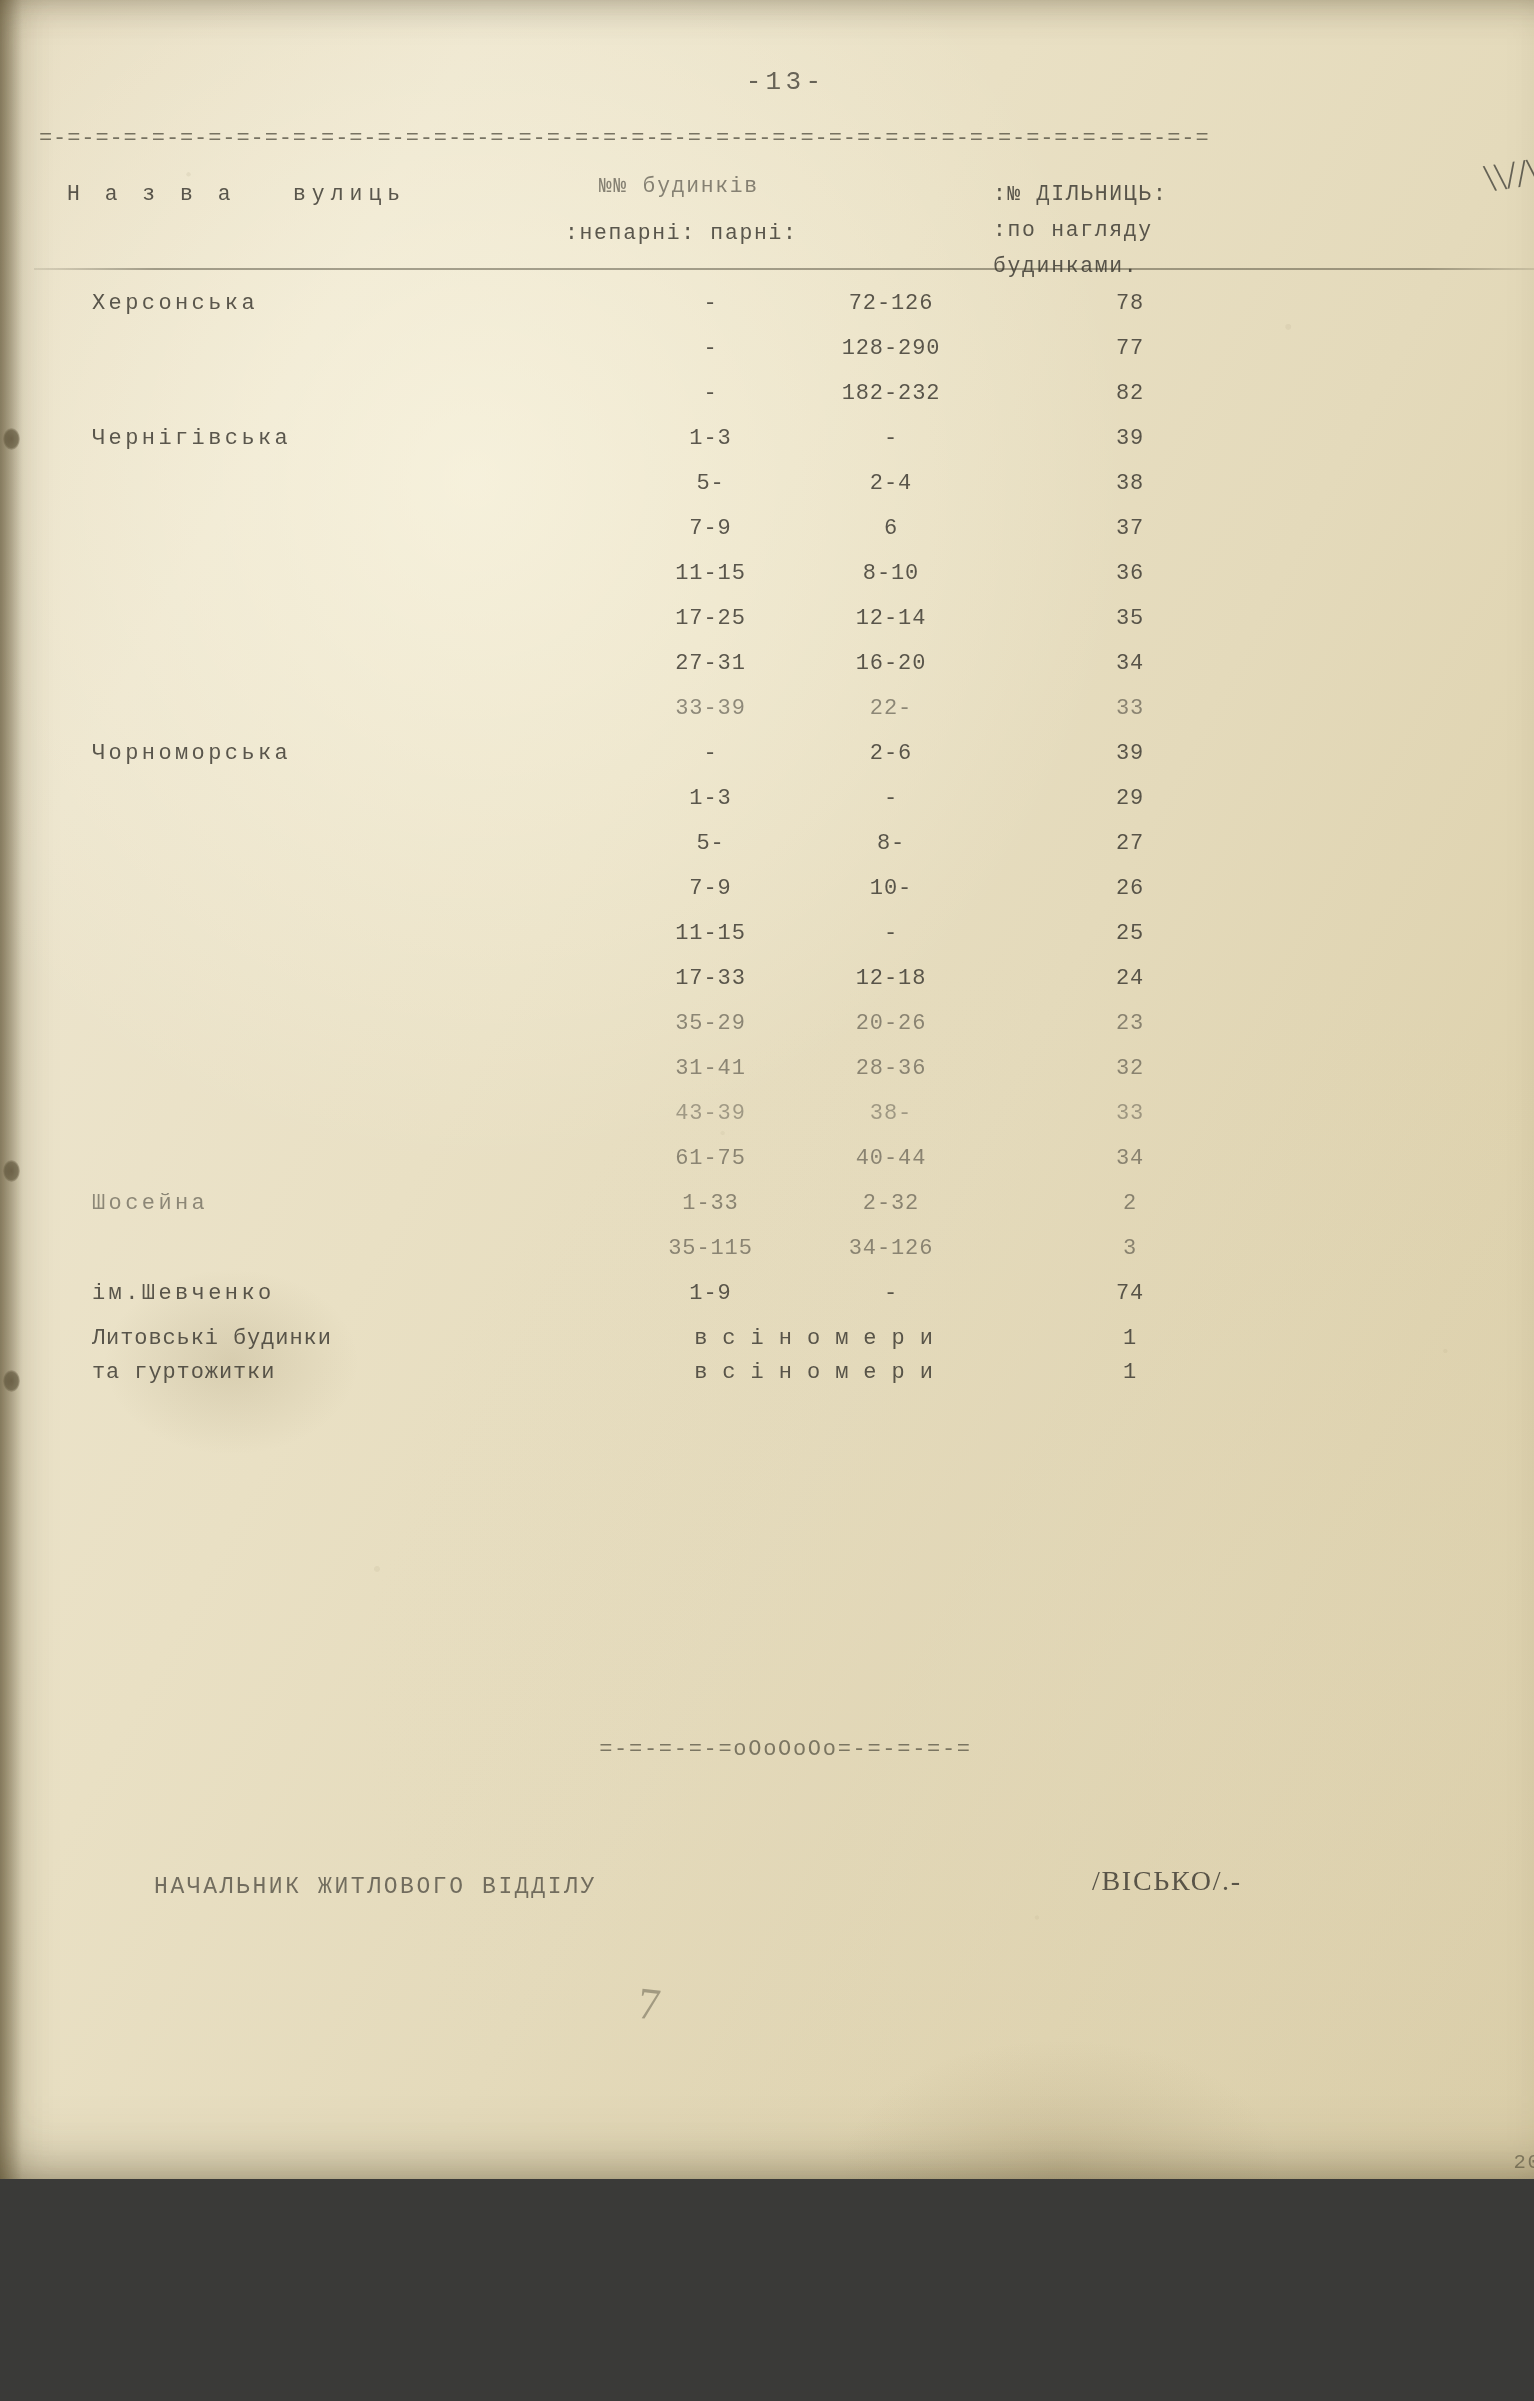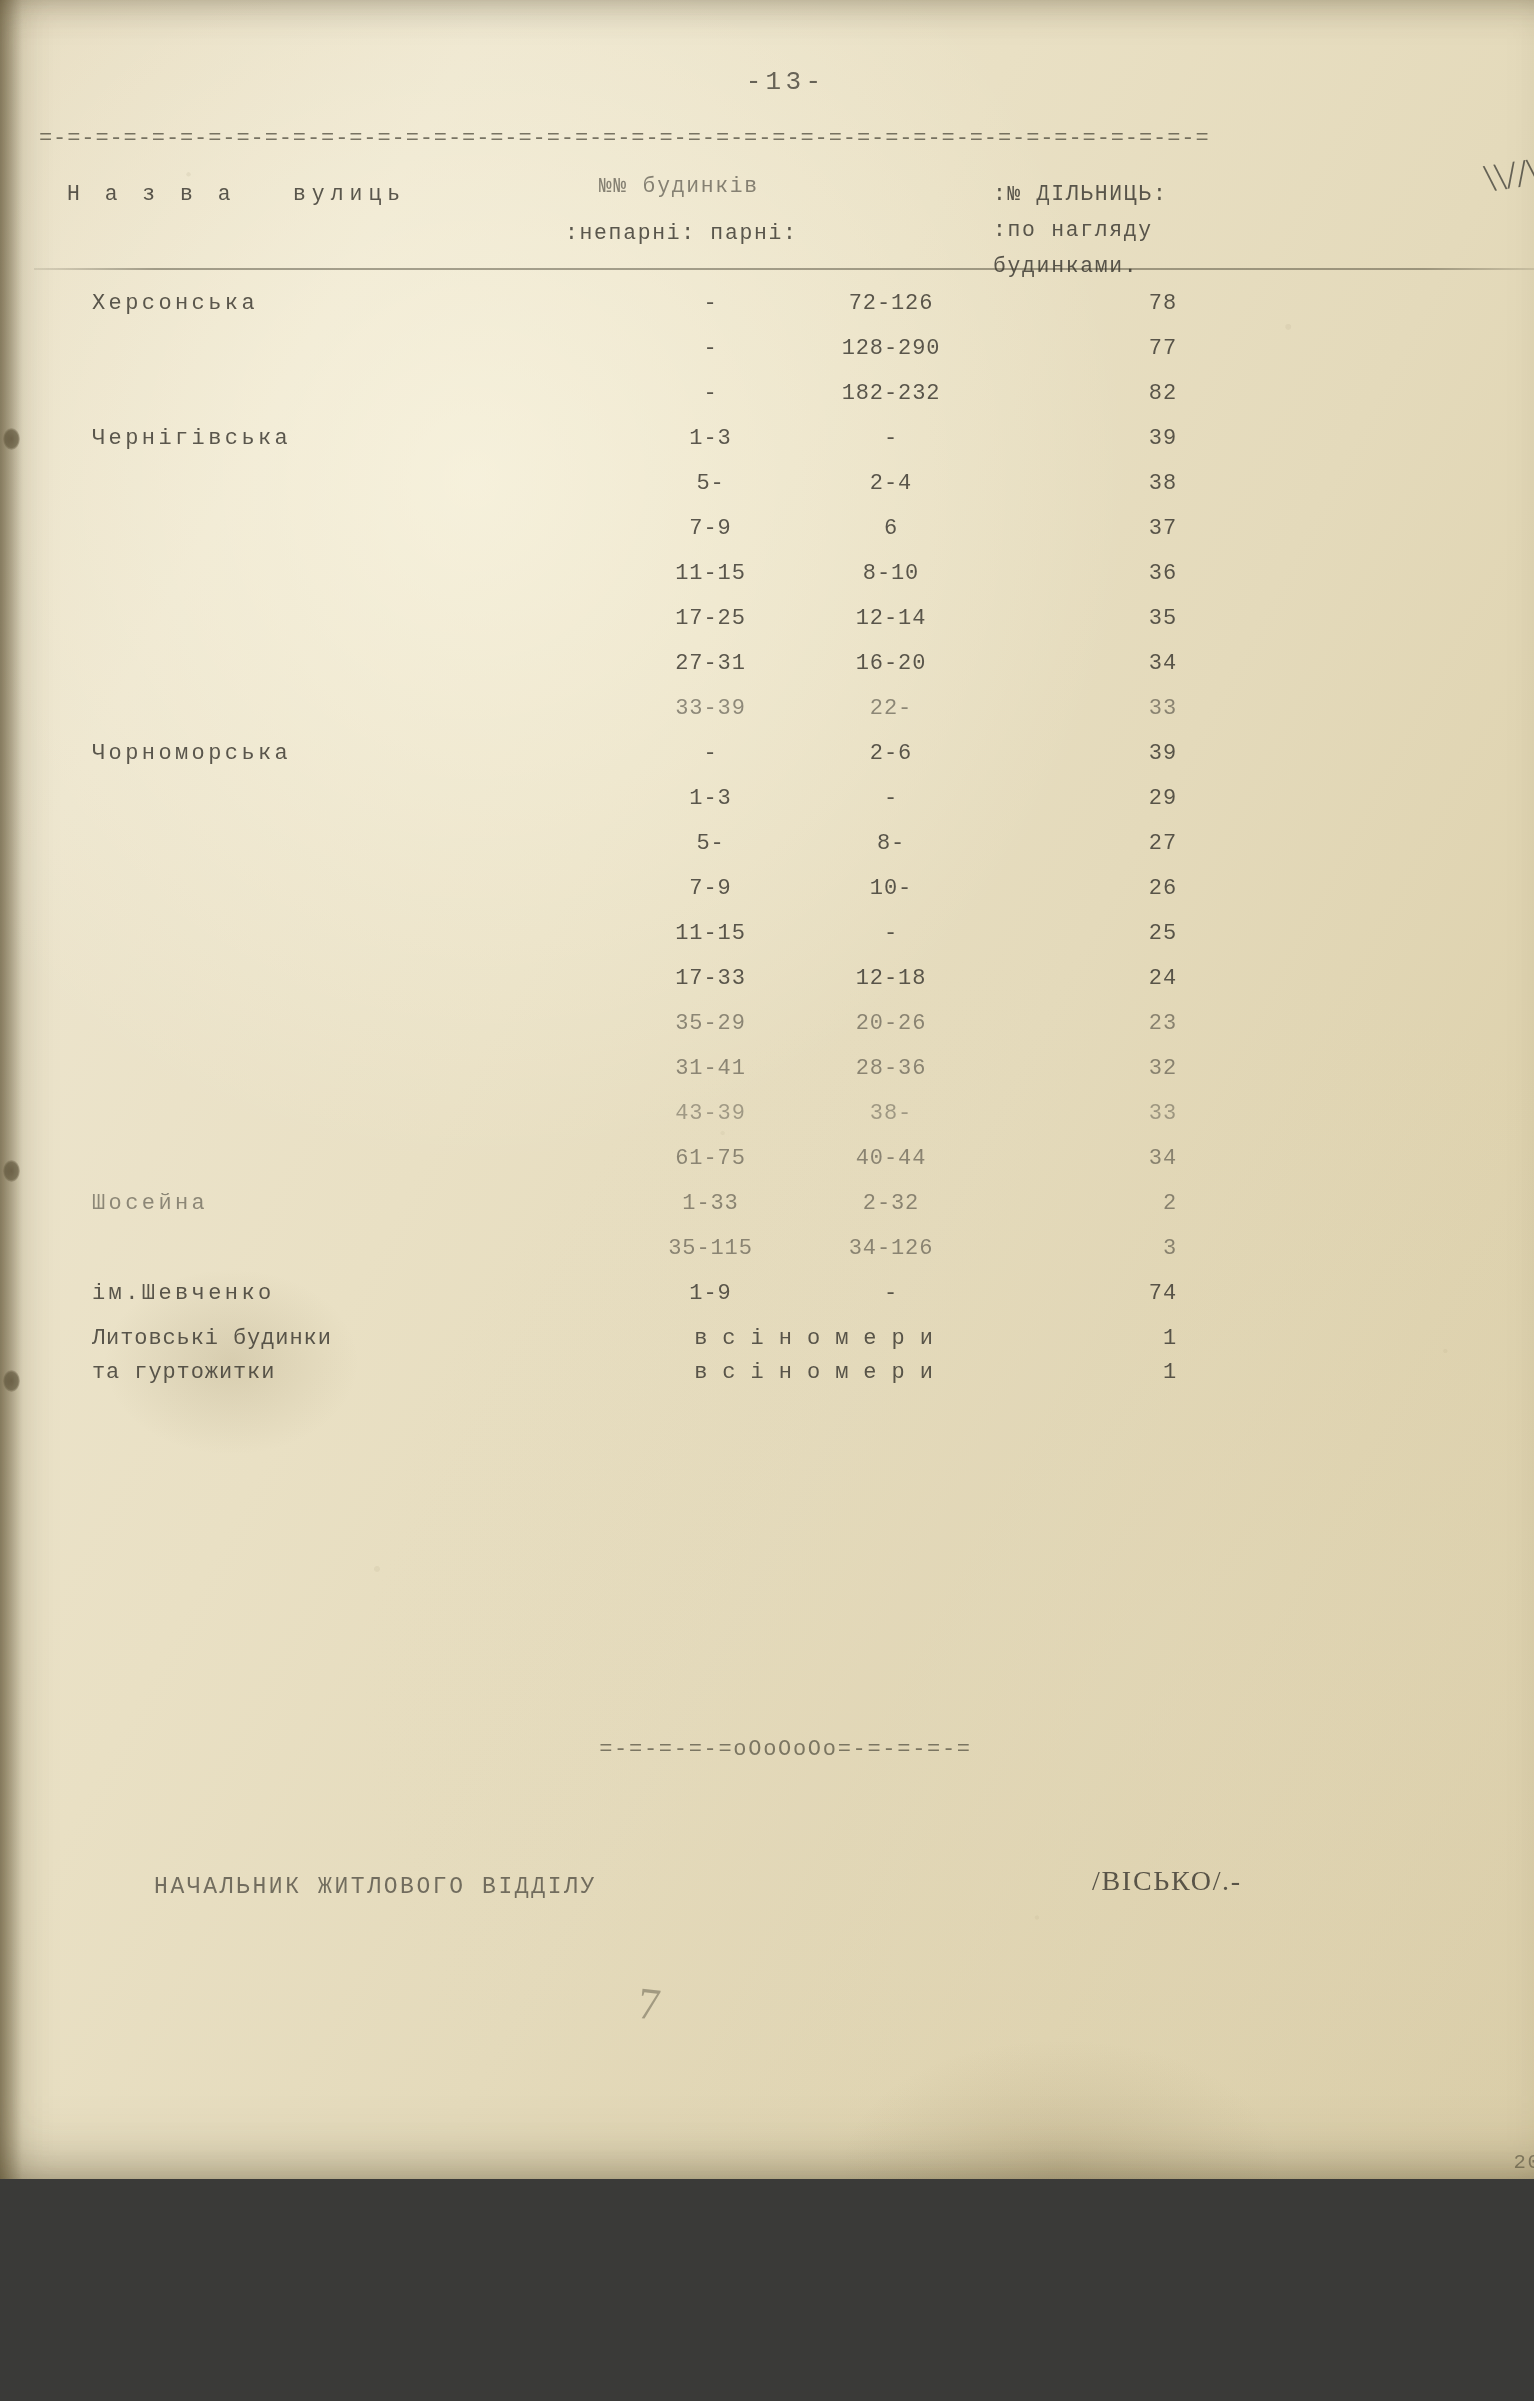--- a/index.html
+++ b/index.html
@@ -128,21 +128,21 @@
   .cell {
     position: absolute;
     font-size: 22px;
     letter-spacing: 0.9px;
     color: #403d35;
     opacity: .85;
   }
   .c-name  { left: 92px; letter-spacing: 3.4px; }
   .c-odd   { left: 629px; text-align: center; width: 163px; }
   .c-even  { left: 801px; text-align: center; width: 180px; }
-  .c-area  { left: 1083px; text-align: right; width: 94px; }
+  .c-area  { left: 1083px; text-align: center; width: 94px; }
 
   .row.faded .cell { opacity: .55; }
   .row.vfaded .cell { opacity: .42; }
 
   .closing-dashes {
     position: absolute;
     left: 0; right: 0; top: 1737px;
     text-align: center;
     font-size: 22px;
     letter-spacing: 1.7px;

